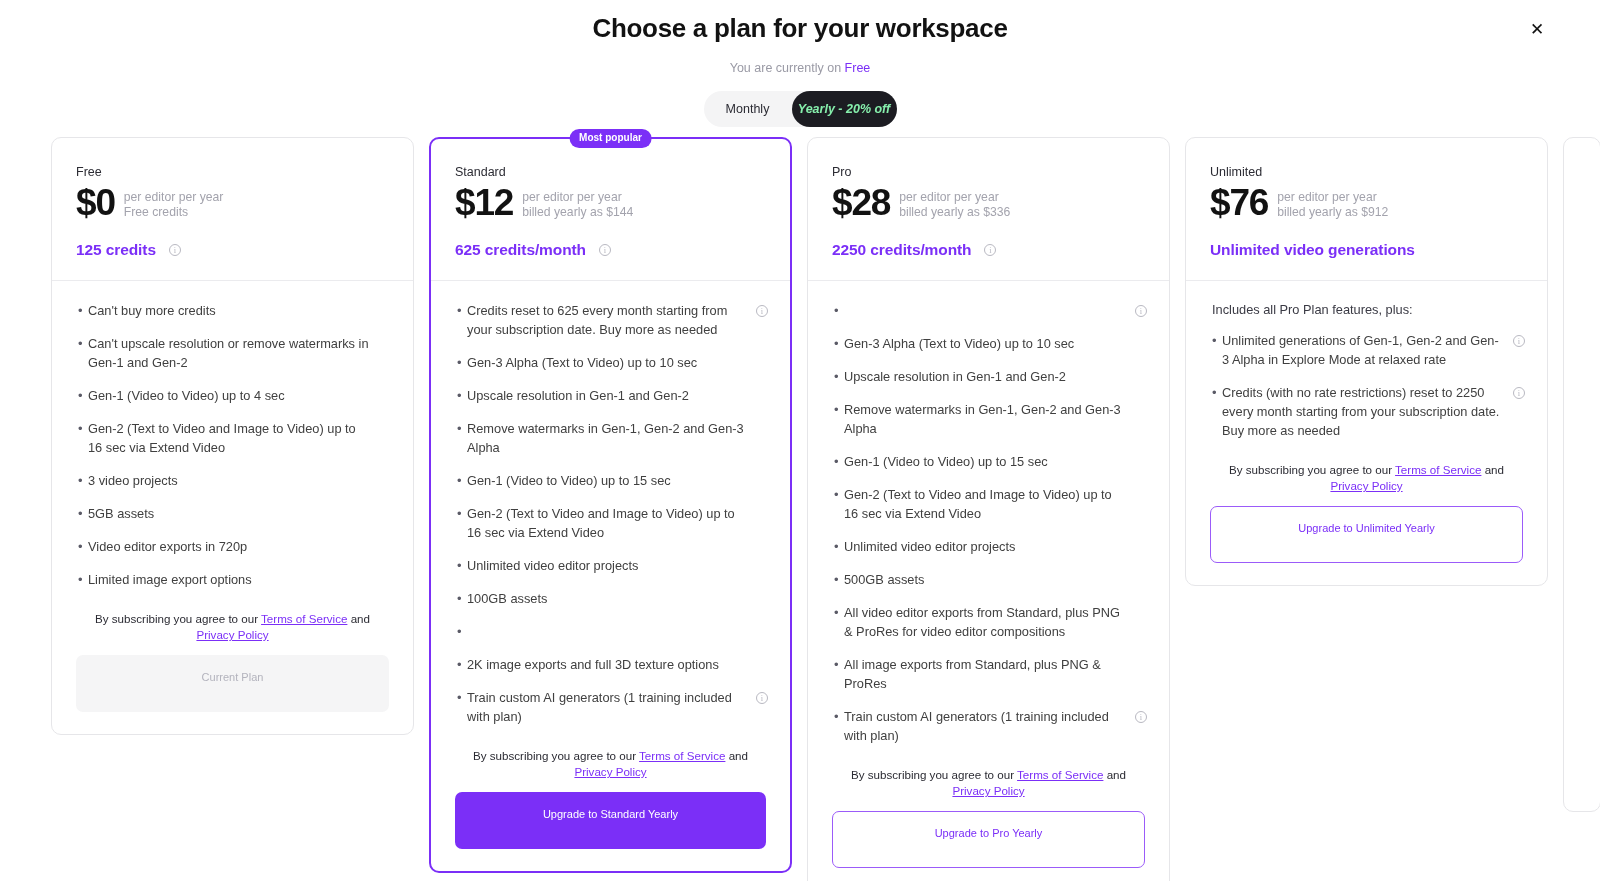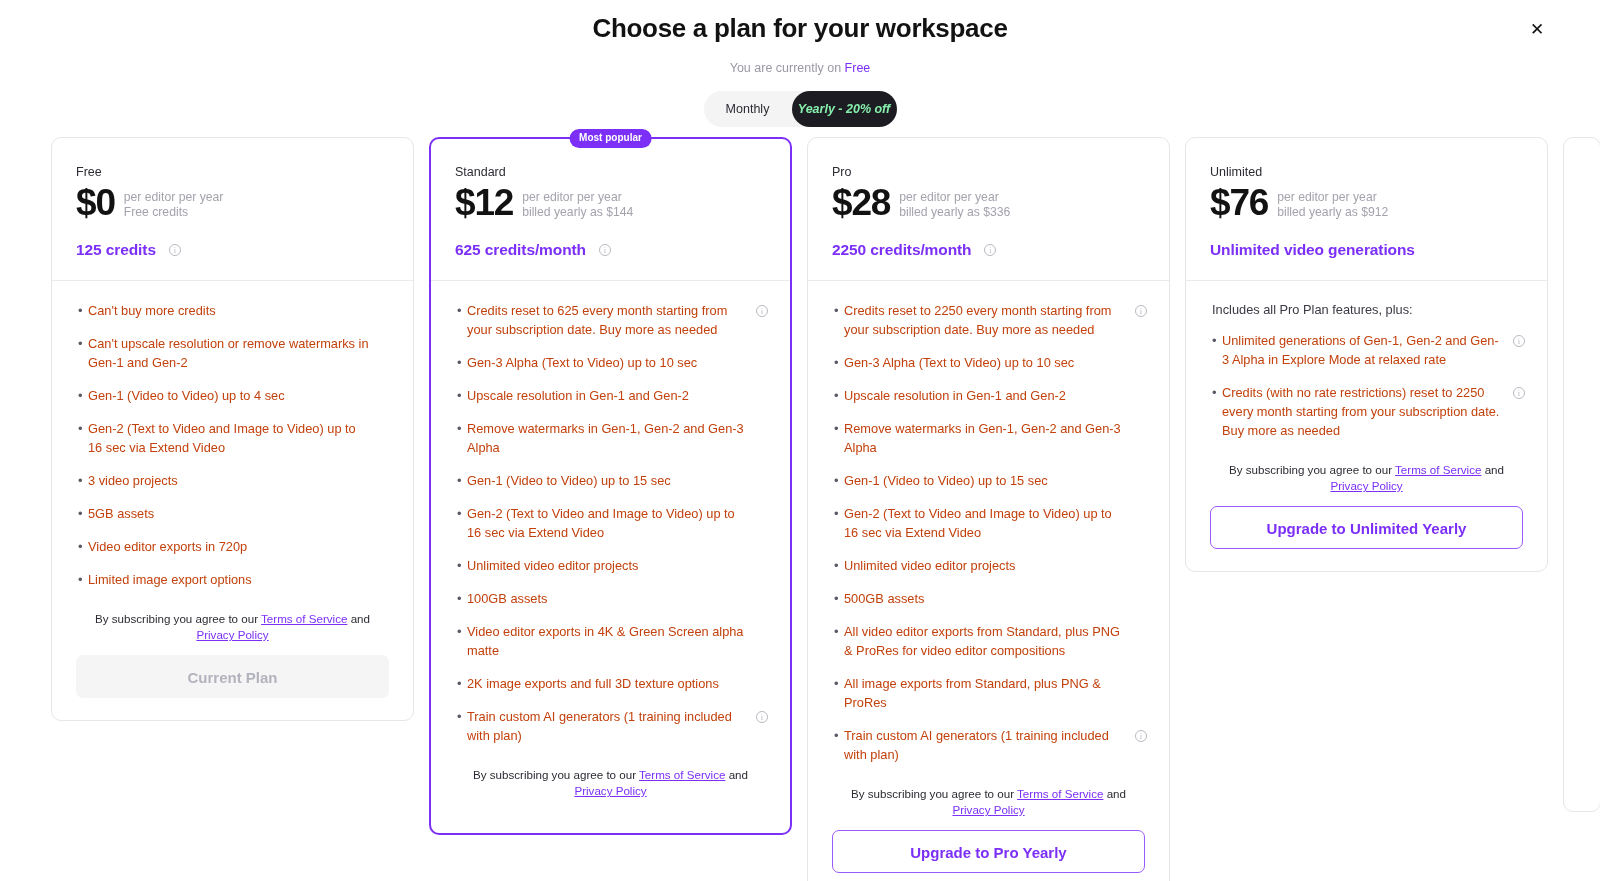--- a/index.html
+++ b/index.html
@@ -208,21 +208,21 @@
   .bullet {
     flex: 0 0 10px;
     color: #5a5a66;
     font-size: 13px;
     line-height: 19px;
     text-align: left;
   }
   .feat-text {
     font-size: 12.8px;
     line-height: 19px;
-    color: #c2410c;
+    color: #404040;
     flex: 1 1 auto;
   }
   .feat .info-icon {
     position: absolute;
     right: 0;
     top: 4px;
   }
 
   
   .card-foot { padding: 8px 24px 22px; }
@@ -235,24 +235,24 @@
   }
   .legal a {
     color: #7b2ff7;
     text-decoration: underline;
     cursor: pointer;
   }
 
   .cta {
     display: block;
     width: 100%;
-    height: 43px;
+    height: 57px;
     border-radius: 7px;
-    font-size: 15px;
-    font-weight: bold;
+    font-size: 11px;
+    font-weight: normal;
     line-height: 43px;
     text-align: center;
     cursor: pointer;
     border: 1px solid transparent;
   }
   .cta.disabled {
     background: #f5f5f6;
     color: #b3b3bd;
     cursor: default;
   }
@@ -394,53 +394,52 @@
           <div class="feat">
             <span class="bullet">•</span>
             <span class="feat-text">Unlimited video editor projects</span>
           </div>
           <div class="feat">
             <span class="bullet">•</span>
             <span class="feat-text">100GB assets</span>
           </div>
           <div class="feat">
             <span class="bullet">•</span>
-            <span class="feat-text">Video editor exports in 4K &amp; Green Screen alpha matte</span>
           </div>
           <div class="feat">
             <span class="bullet">•</span>
             <span class="feat-text">2K image exports and full 3D texture options</span>
           </div>
           <div class="feat">
             <span class="bullet">•</span>
             <span class="feat-text">Train custom AI generators (1 training included with plan)</span>
             <span class="info-icon">i</span>
           </div>
         </div>
         <div class="card-foot">
           <div class="legal"><span>By subscribing you agree to our </span><a>Terms of Service</a><span> and </span><a>Privacy Policy</a></div>
+          <div class="cta primary">Upgrade to Standard Yearly</div>
         </div>
       </div>
       <div class="card">
         <div class="card-head">
           <div class="plan-label">Pro</div>
           <div class="price-row">
             <span class="price">$28</span>
             <span class="price-sub"><span>per editor per year</span><br><span>billed yearly as $336</span></span>
           </div>
           <div class="credits-row">
             <span class="credits">2250 credits/month</span>
             <span class="info-icon">i</span>
           </div>
         </div>
         <div class="divider"></div>
         <div class="features">
           <div class="feat">
             <span class="bullet">•</span>
-            <span class="feat-text">Credits reset to 2250 every month starting from your subscription date. Buy more as needed</span>
             <span class="info-icon">i</span>
           </div>
           <div class="feat">
             <span class="bullet">•</span>
             <span class="feat-text">Gen-3 Alpha (Text to Video) up to 10 sec</span>
           </div>
           <div class="feat">
             <span class="bullet">•</span>
             <span class="feat-text">Upscale resolution in Gen-1 and Gen-2</span>
           </div>

